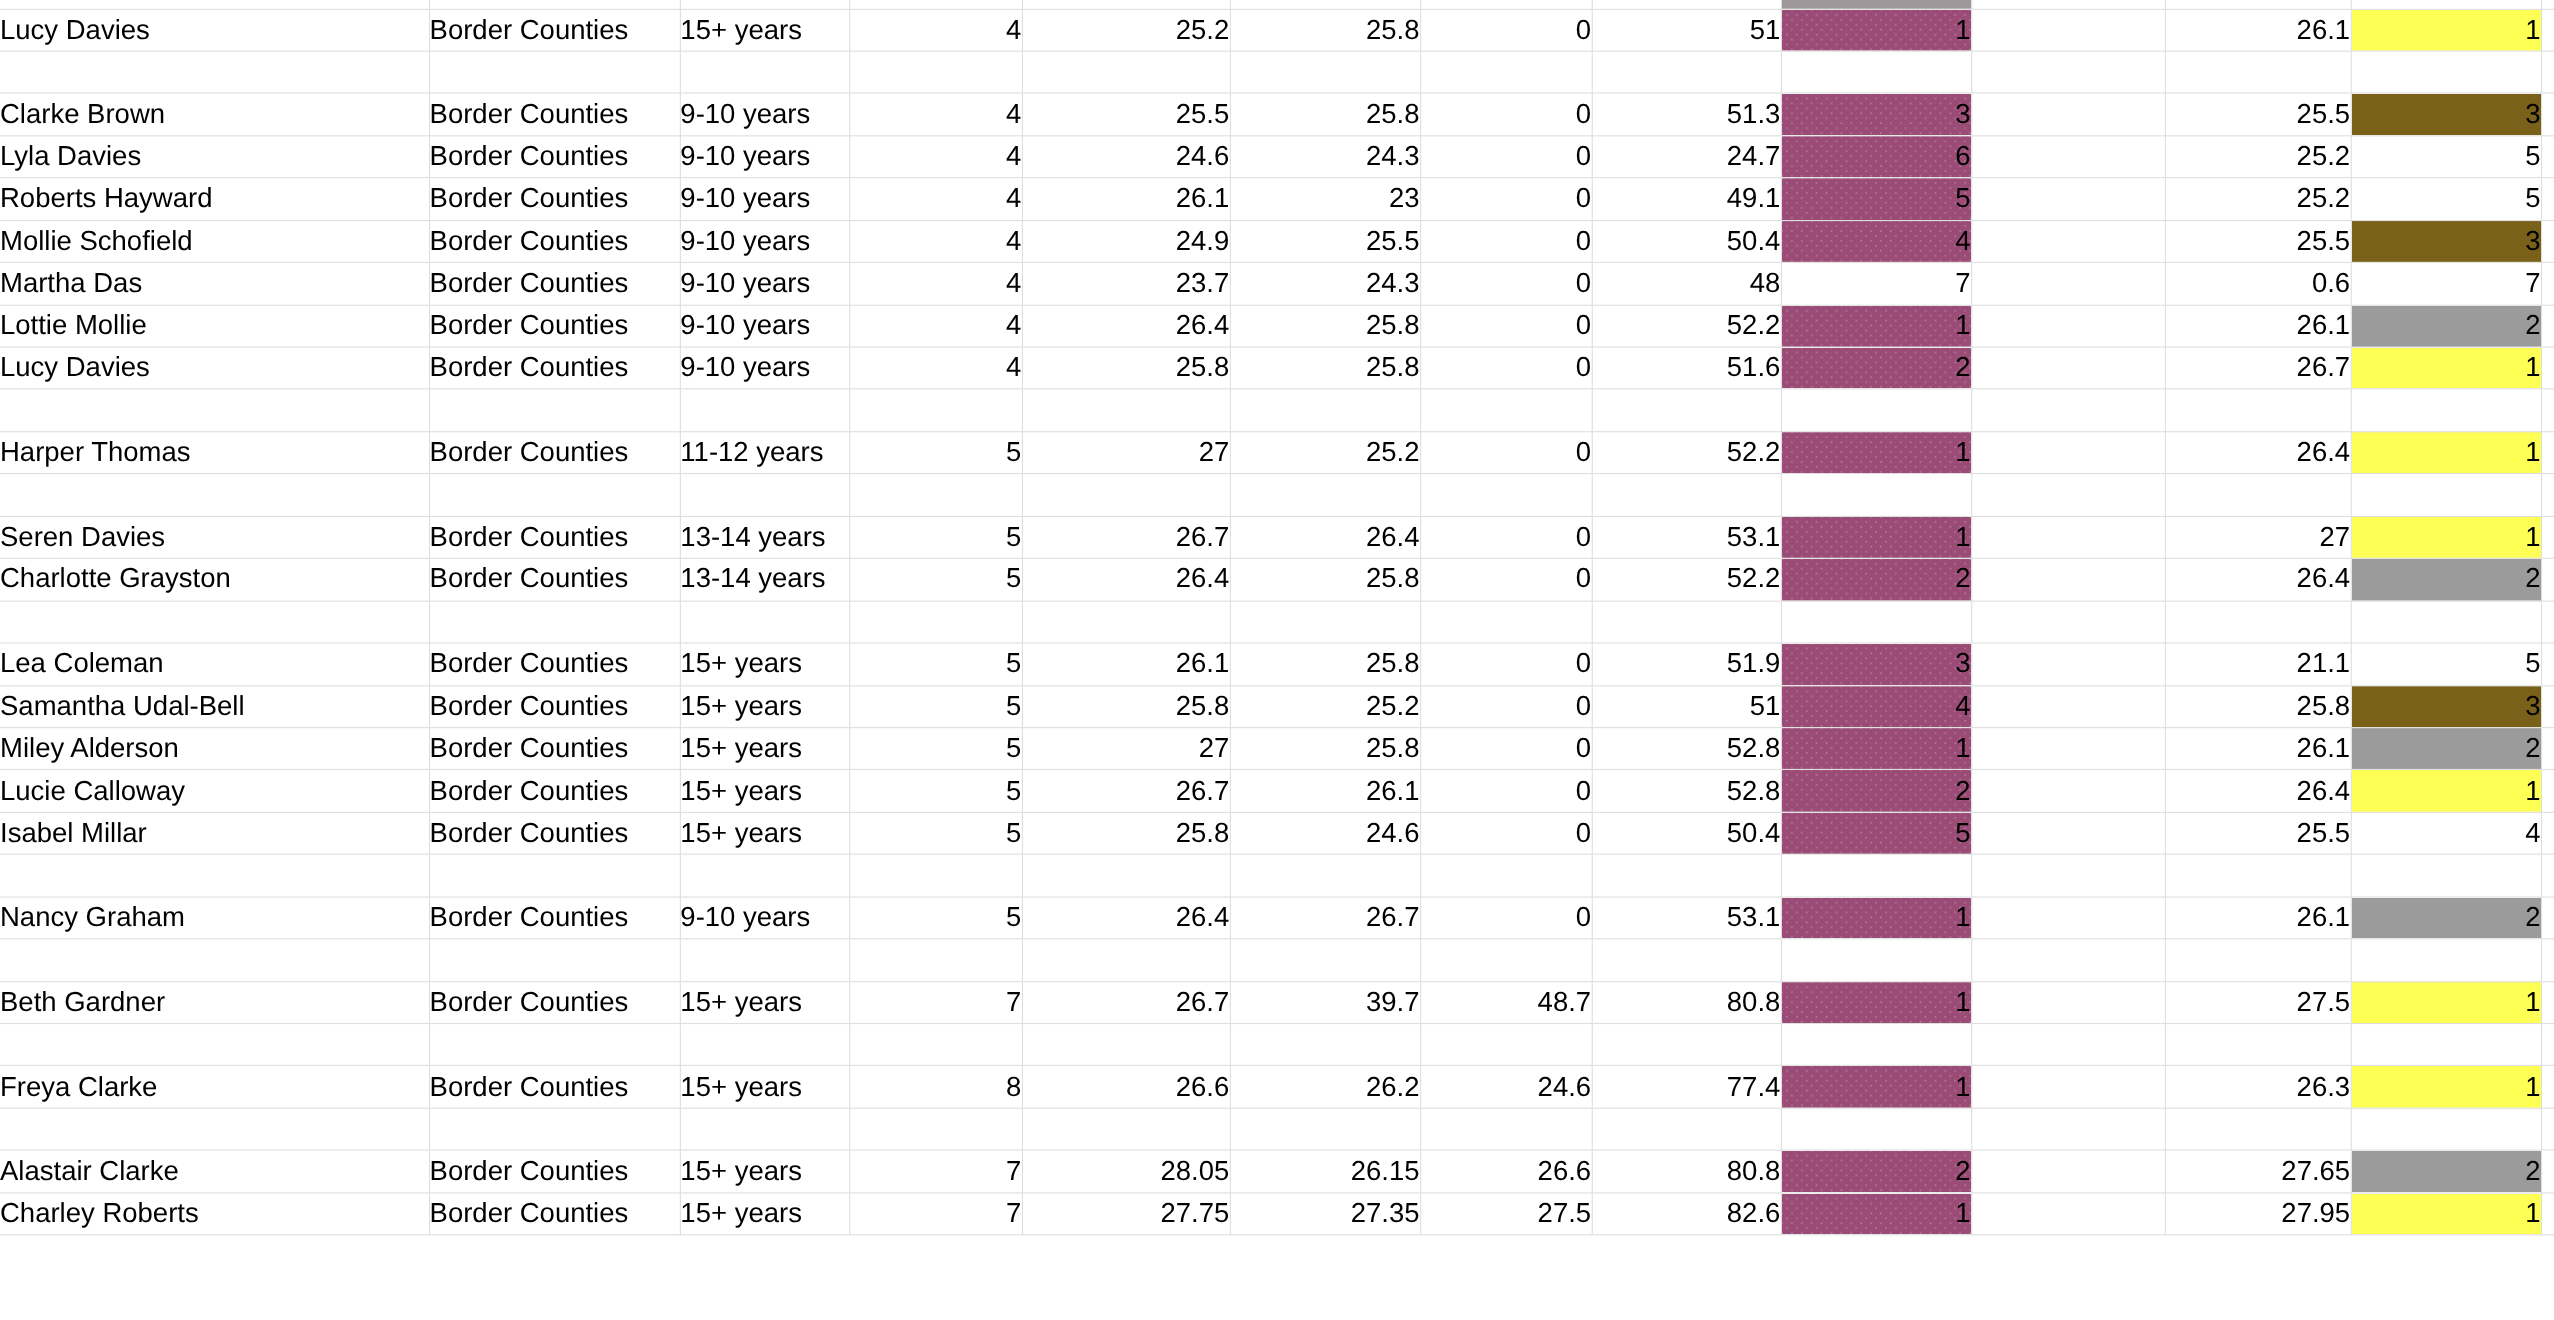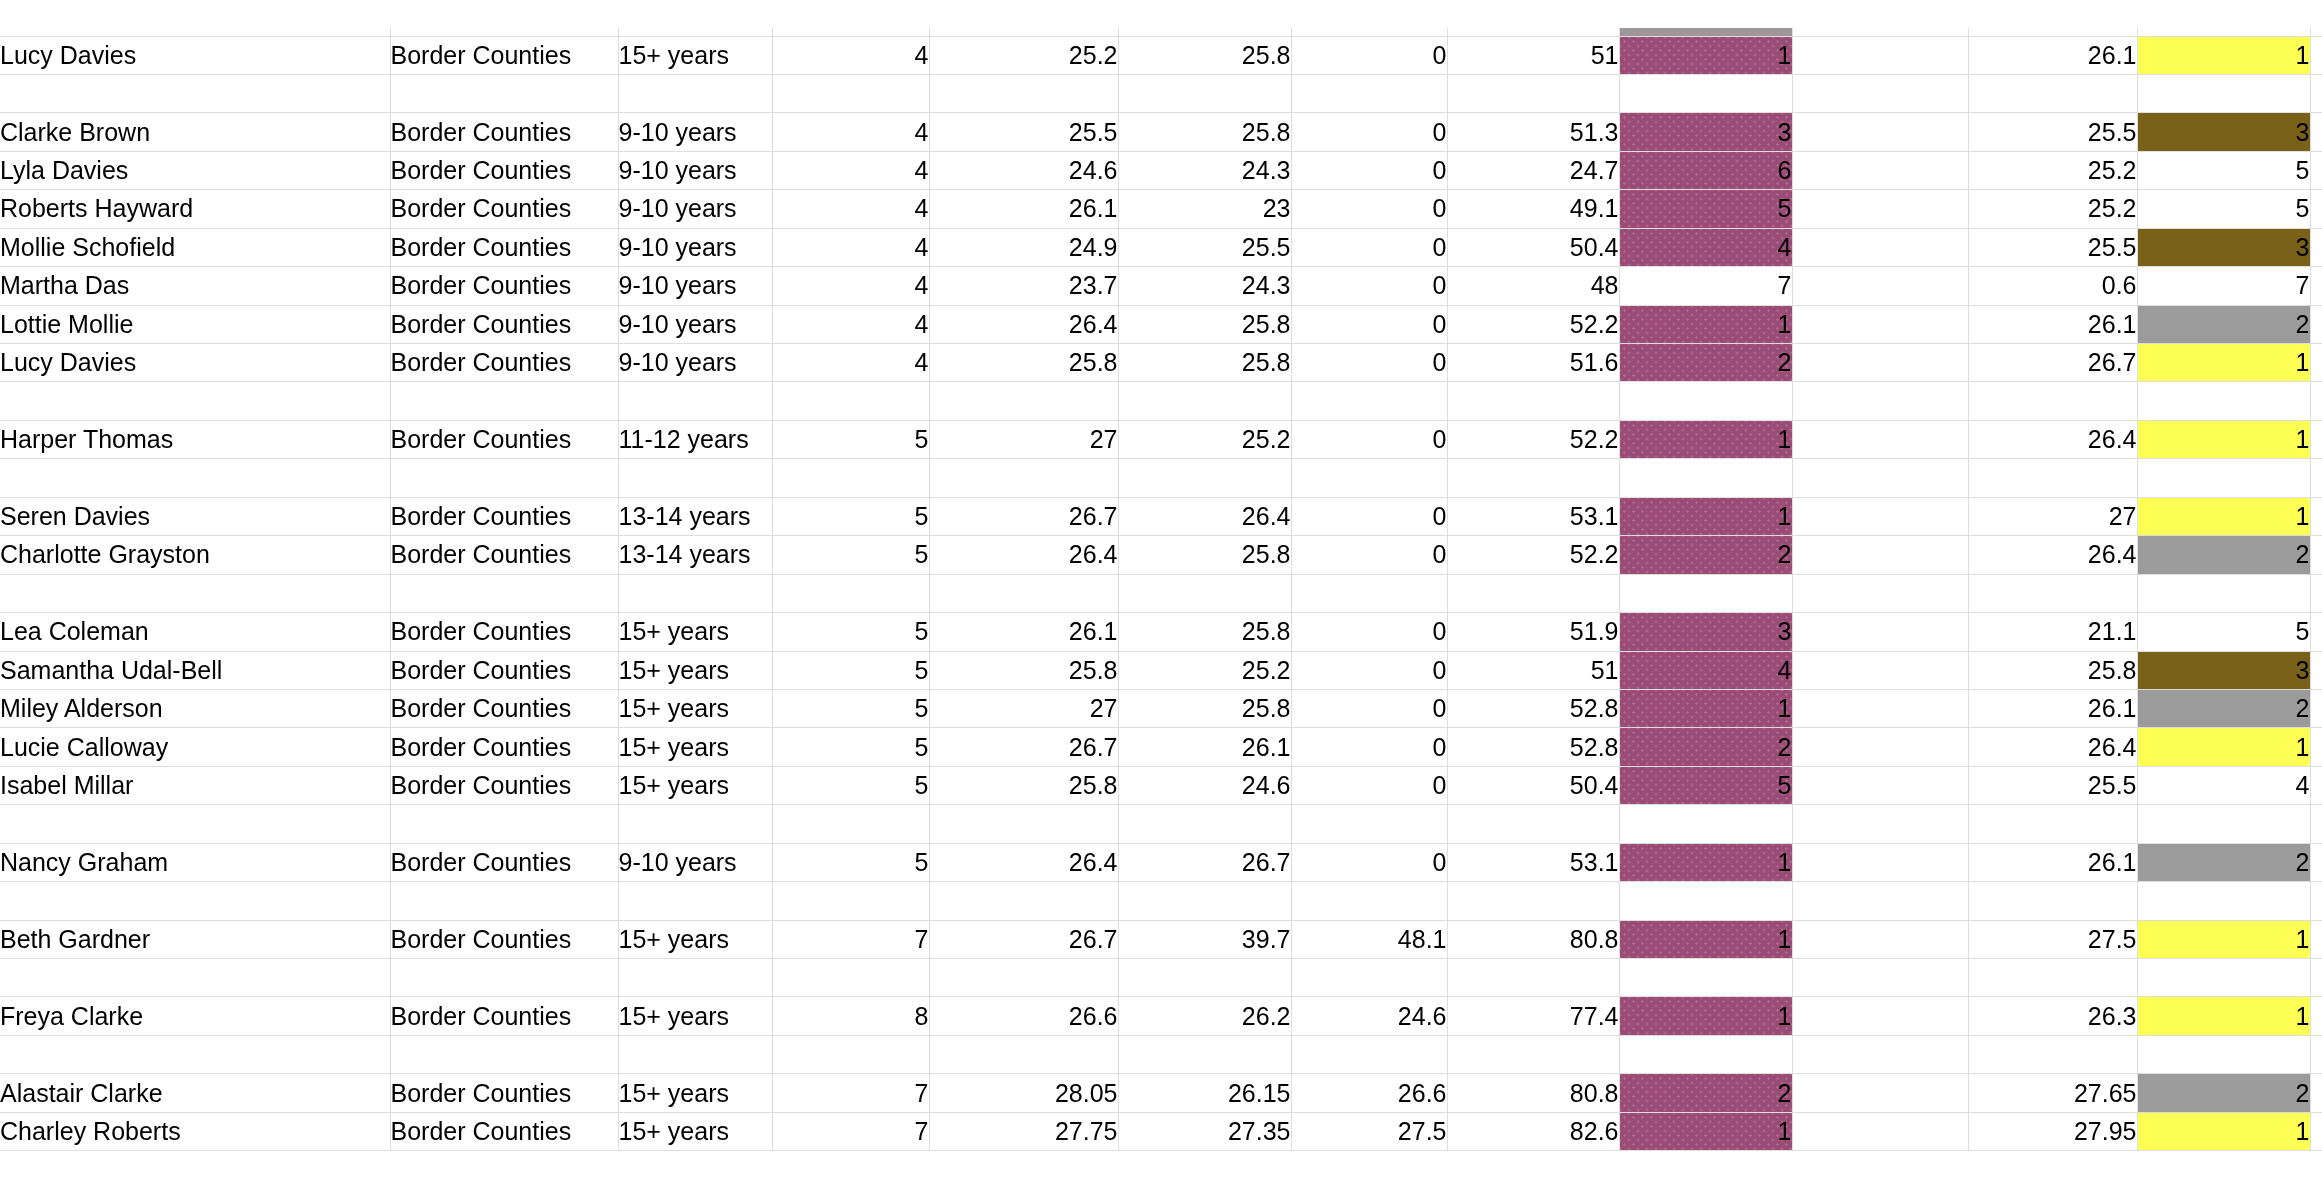--- a/index.html
+++ b/index.html
@@ -9,21 +9,20 @@
     height: 1200px;
     overflow: hidden;
     background: #ffffff;
     font-family: "Liberation Sans", sans-serif;
     color: #000000;
   }
   table.sheet {
     border-collapse: collapse;
     table-layout: fixed;
     width: 2322px;
-    margin-top: 28px;
   }
   table.sheet td {
     border-right: 1px solid var(--grid, #dedede);
     border-bottom: 1px solid var(--grid, #dedede);
     font-size: 25px;
     line-height: 1;
     vertical-align: middle;
     white-space: nowrap;
     overflow: hidden;
     padding: 0;
@@ -450,21 +449,21 @@
           <td class="c-num c-rank"></td>
           <td class="c-sliver"></td>
         </tr>
         <tr>
           <td class="c-name">Beth Gardner</td>
           <td class="c-text">Border Counties</td>
           <td class="c-text">15+ years</td>
           <td class="c-num">7</td>
           <td class="c-num">26.7</td>
           <td class="c-num">39.7</td>
-          <td class="c-num">48.1</td>
+          <td class="c-num">48.7</td>
           <td class="c-num">80.8</td>
           <td class="c-num c-rank f-maroon">1</td>
           <td class="c-blank"></td>
           <td class="c-num">27.5</td>
           <td class="c-num c-rank f-yellow">1</td>
           <td class="c-sliver"></td>
         </tr>
         <tr>
           <td class="c-name"></td>
           <td class="c-text"></td>

